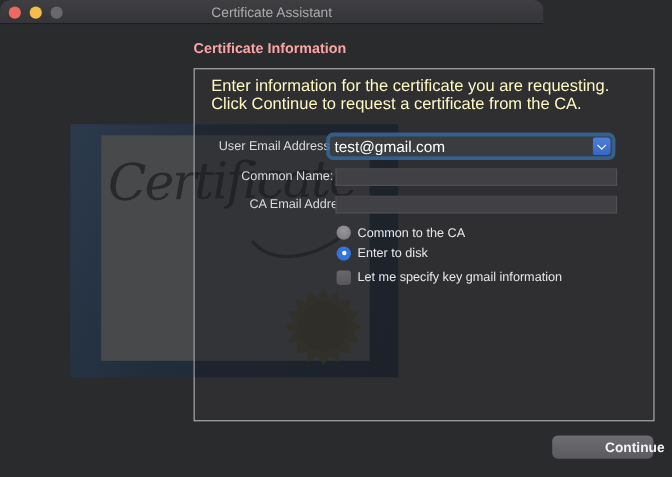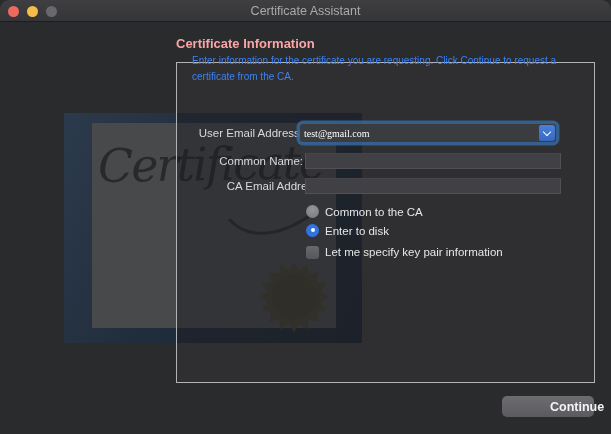--- a/index.html
+++ b/index.html
@@ -7,21 +7,21 @@
   .window {
     position: relative;
     width: 611px; height: 434px;
     background: #2a2b2d;
     font-family: "Liberation Sans", sans-serif;
     overflow: hidden;
     border-radius: 9px 9px 0 0;
   }
   
   .titlebar {
-    position: absolute; left: 0; top: 0; width: 611px; height: 22px;
+    position: absolute; left: 0; top: 0; width: 494px; height: 22px;
     background: linear-gradient(#3f3f42, #353539);
     border-bottom: 1px solid #1d1d1f;
     border-radius: 9px 9px 0 0;
   }
   .titlebar-title {
     position: absolute; left: 0; right: 0; top: 0; height: 22px;
     line-height: 22px; text-align: center;
     font-size: 12.5px; color: #a9aaac; font-weight: 400;
   }
   .tl { position: absolute; top: 5.5px; width: 11px; height: 11px; border-radius: 50%; }
@@ -60,42 +60,42 @@
     position: absolute; left: 176px; top: 36px;
     font-size: 13px; font-weight: 700; color: #fca5a5; z-index: 4;
   }
   .group-box {
     position: absolute; left: 176px; top: 62px; width: 419px; height: 321px;
     border: 1px solid #b3b3b5;
     background: rgba(255,255,255,0.025);
     z-index: 2;
   }
   .instructions {
-    position: absolute; left: 192px; top: 53px; width: 378px;
-    font-size: 10px; line-height: 15.5px; color: #3b82f6; z-index: 4;
+    position: absolute; left: 192px; top: 71px; width: 378px;
+    font-size: 15px; line-height: 15.5px; color: #fef9c3; z-index: 4;
   }
   .field-label {
     position: absolute; left: 176px; width: 127px; text-align: right;
     font-size: 11.5px; color: #d9d9db; z-index: 4;
   }
   .lbl-1 { top: 127px; }
   .lbl-2 { top: 154.5px; }
   .lbl-3 { top: 180px; margin-left: 19px; }
   .lbl-4 { top: 205.5px; }
 
   
   .combo {
     position: absolute; left: 300px; top: 124px; width: 256px; height: 18px;
     background: #3b3c3f; border-radius: 3px;
     box-shadow: 0 0 0 3.5px rgba(53,104,155,0.85);
     display: flex; align-items: stretch; z-index: 4;
   }
   .combo-input {
     flex: 1; min-width: 0; border: none; outline: none; background: transparent;
-    color: #ffffff; font-size: 10px; font-family: Liberation Serif, serif;
+    color: #ffffff; font-size: 14px; font-family: Liberation Sans, sans-serif;
     padding: 0 4px;
   }
   .combo-btn {
     width: 16px; margin: 1px; border-radius: 2px 3px 3px 2px;
     background: linear-gradient(#4b80da, #3767c4);
     display: flex; align-items: center; justify-content: center;
     cursor: default;
   }
   .chevron-down {
     width: 6px; height: 6px; margin-top: -3px;
@@ -185,17 +185,17 @@
   <input class="text-field tf-2" type="text" value="" style="">
   <input class="text-field tf-3" type="text" value="" style="">
 
   <span class="radio radio-off" style="top:205px"></span>
   <span class="option-label" style="top:206px">Common to the CA</span>
 
   <span class="radio radio-on" style="top:223.5px"></span>
   <span class="option-label" style="top:224.5px">Enter to disk</span>
 
   <span class="checkbox"></span>
-  <span class="option-label" style="top:246px">Let me specify key pair information</span>
+  <span class="option-label" style="top:246px">Let me specify key gmail information</span>
 
   <button class="continue-btn">Continue</button>
 
 </div>
 
 </body></html>

